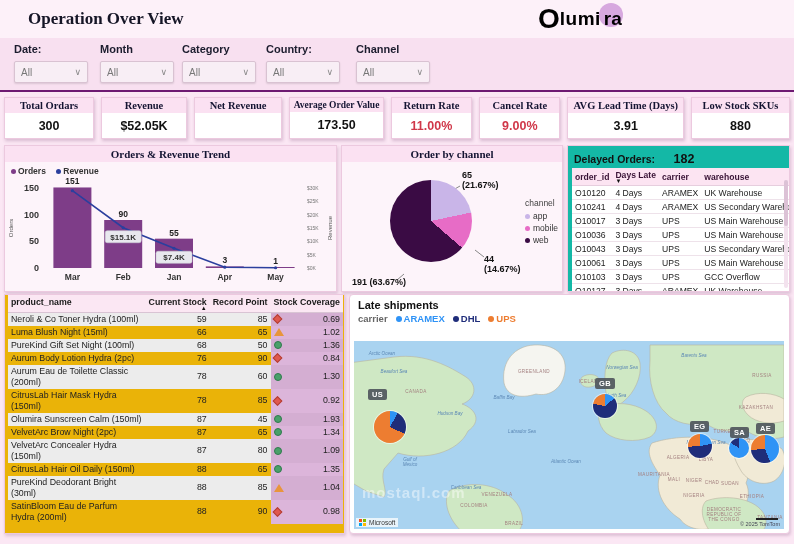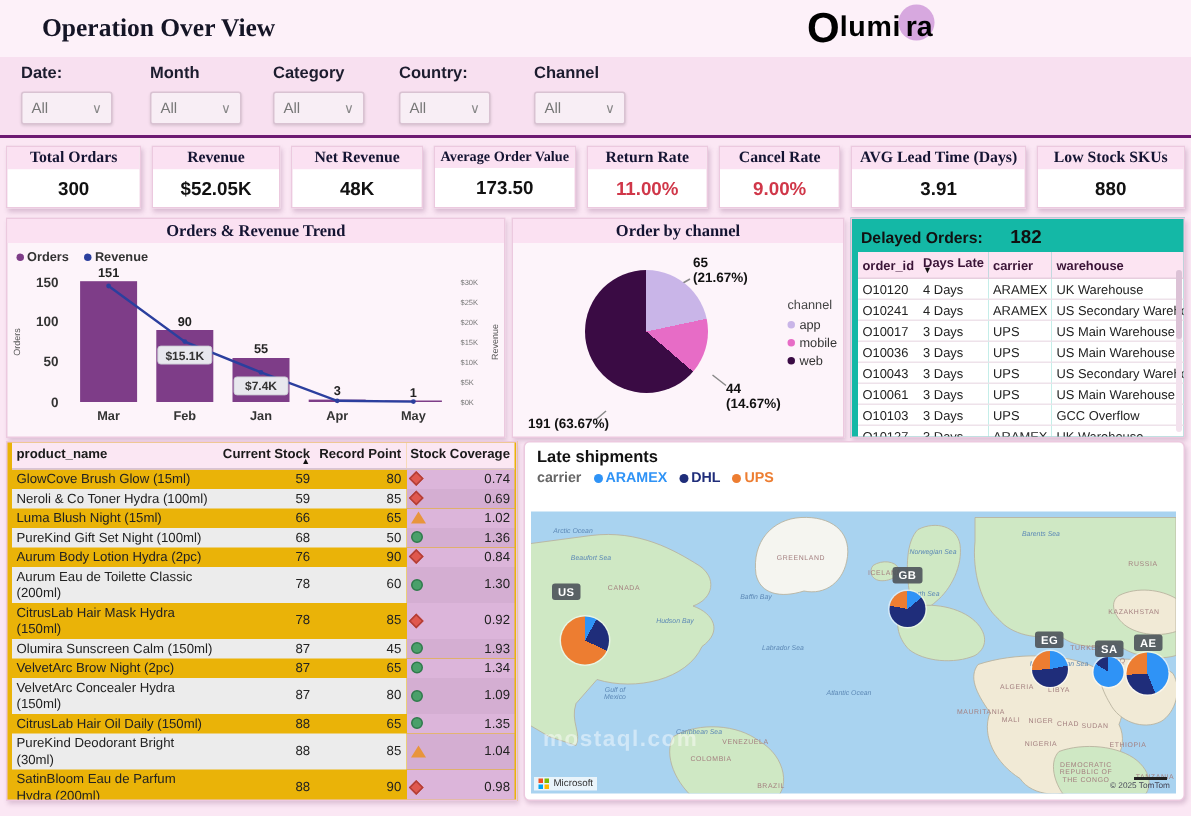--- a/index.html
+++ b/index.html
@@ -14,21 +14,21 @@
   .logo .big-o { font-family:"Liberation Sans", sans-serif; font-weight:bold; font-size:28px; color:#000; line-height:28px; }
   .logo .mid { font-weight:bold; font-size:19px; color:#000; letter-spacing:0.5px; }
   .logo .end { font-weight:bold; font-size:19px; color:#000; position:relative; z-index:1; padding:2px 3px; }
   .logo .end::before { content:""; position:absolute; left:-2px; top:-3px; width:24px; height:24px;
     background:#c98fd6; border-radius:50%; z-index:-1; opacity:.75; }
 
   
   .filters { position:absolute; left:0; top:38px; width:794px; height:52px; background:#f8e0f0; }
   .filter { position:absolute; top:5px; }
   .filter .flabel { font-size:11px; font-weight:bold; color:#1c1c2e; margin-bottom:6px; }
-  .filter .dd { width:61px; height:22px; background:#f8eef5; border:1px solid #d9c2d2; border-radius:2px;
+  .filter .dd { width:74px; height:22px; background:#f8eef5; border:1px solid #d9c2d2; border-radius:2px;
     display:flex; align-items:center; justify-content:space-between; padding:0 6px; box-shadow:0 1px 2px rgba(0,0,0,.12); cursor:pointer; }
   .filter .dd .val { font-size:10px; color:#777; }
   .filter .dd .chev { font-size:9px; color:#888; }
   .divider { position:absolute; left:0; top:90px; width:794px; height:2px; background:#6e1a72; }
 
   
   .kpis { position:absolute; left:4px; top:97px; width:786px; height:42px; display:flex; gap:7px; }
   .kpi { background:#fff; border:1px solid #ecc9df; box-shadow:1px 2px 3px rgba(120,60,110,.25);
     display:flex; flex-direction:column; overflow:hidden; }
   .kpi .klabel { background:#fbe1f2; text-align:center; font-family:"Liberation Serif", serif;
@@ -163,21 +163,20 @@
   <div class="kpi" style="flex:1">
     <div class="klabel">Total Ordars</div>
     <div class="kvalue">300</div>
   </div>
   <div class="kpi" style="flex:.95">
     <div class="klabel">Revenue</div>
     <div class="kvalue">$52.05K</div>
   </div>
   <div class="kpi" style="flex:.98">
     <div class="klabel">Net Revenue</div>
-    <div class="kvalue">48K</div>
   </div>
   <div class="kpi" style="flex:1.05">
     <div class="klabel" style="font-size:9.5px">Average Order Value</div>
     <div class="kvalue">173.50</div>
   </div>
   <div class="kpi" style="flex:.9">
     <div class="klabel">Return Rate</div>
     <div class="kvalue red">11.00%</div>
   </div>
   <div class="kpi" style="flex:.9">
@@ -356,26 +355,20 @@
   <table class="ptable">
     <thead id="prod-thead">
         <tr>
           <th>product_name</th>
           <th class="num">Current Stock<span class="sort-arrow">▲</span></th>
           <th class="num">Record Point</th>
           <th class="num">Stock Coverage</th>
         </tr>
       </thead>
     <tbody id="prod-tbody">
-        <tr>
-          <td>GlowCove Brush Glow (15ml)</td>
-          <td class="num">59</td>
-          <td class="num">80</td>
-          <td class="num cov"><span class="icon-shape shape-diamond"></span>0.74</td>
-        </tr>
         <tr class="odd">
           <td>Neroli &amp; Co Toner Hydra (100ml)</td>
           <td class="num">59</td>
           <td class="num">85</td>
           <td class="num cov"><span class="icon-shape shape-diamond"></span>0.69</td>
         </tr>
         <tr>
           <td>Luma Blush Night (15ml)</td>
           <td class="num">66</td>
           <td class="num">65</td>

